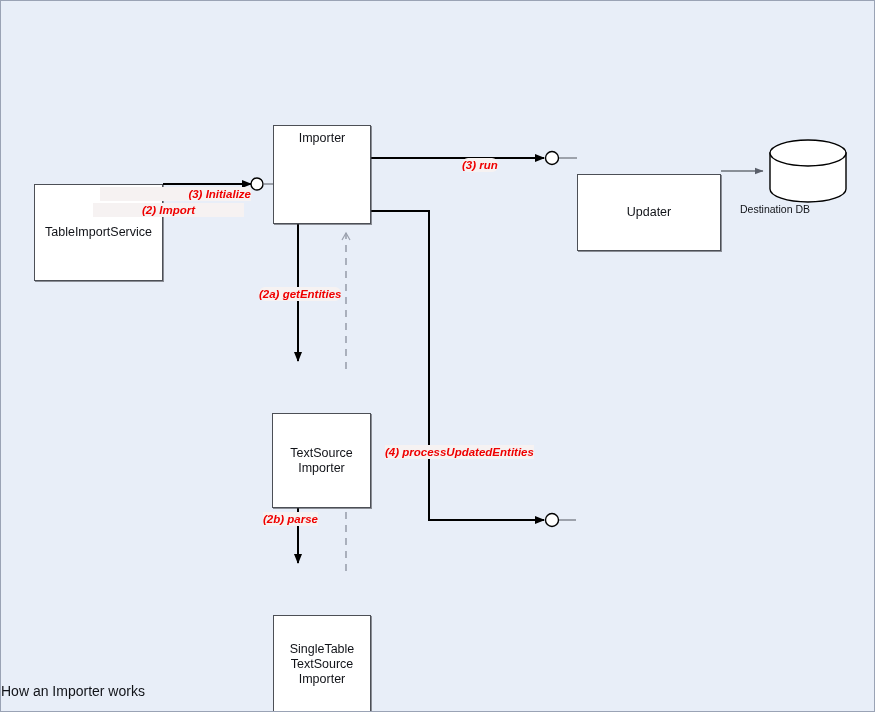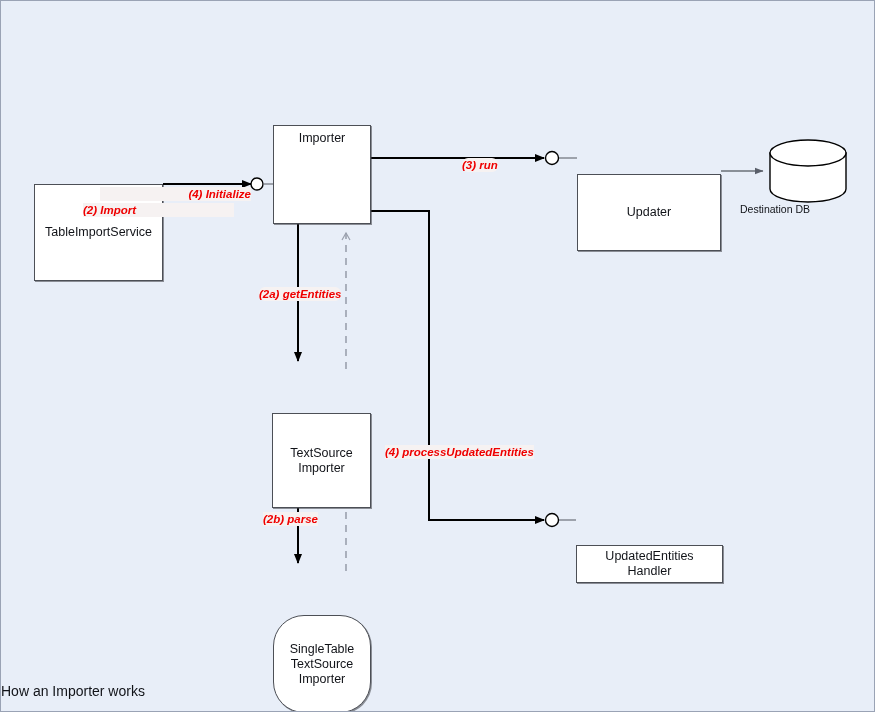--- a/index.html
+++ b/index.html
@@ -40,21 +40,21 @@
     text-align: center;
   }
   .node.center { align-items: center; margin-top: 44px; }
   .node.topline { align-items: flex-start; padding-top: 5px; }
   .node span { display: block; }
 
   #node-tableimportservice { left: 33px;  top: 139px; width: 129px; height: 97px; }
   #node-importer          { left: 272px; top: 124px; width: 98px;  height: 99px; }
   #node-updater           { left: 576px; top: 129px; width: 144px; height: 77px; }
   #node-textsourceimporter{ left: 271px; top: 368px; width: 99px;  height: 95px; }
-  #node-singletable       { left: 272px; top: 570px; width: 98px;  height: 98px; border-radius: 31px; }
+  #node-singletable       { left: 272px; top: 570px; width: 98px;  height: 98px; }
   #node-updatedentities   { left: 575px; top: 500px; width: 147px; height: 38px; }
   #db-label {
     position: absolute;
     left: 739px;
     top: 202px;
     width: 115px;
     text-align: left;
     font-size: 10.5px;
     color: #111318;
   }
@@ -64,21 +64,21 @@
     position: absolute;
     color: #ef0000;
     font-size: 11.5px;
     font-weight: bold;
     font-style: italic;
     background: #f6f2f2;
     line-height: 14px;
     white-space: nowrap;
   }
   #lbl-init    { left: 99px;  top: 186px; width: 151px; text-align: right; }
-  #lbl-import  { left: 82px;  top: 202px; width: 151px; text-align: left; }
+  #lbl-import  { left: 92px;  top: 202px; width: 151px; text-align: center; }
   #lbl-run     { left: 461px; top: 157px; border-radius: 6px; }
   #lbl-get     { left: 258px; top: 286px; border-radius: 6px; }
   #lbl-parse   { left: 262px; top: 511px; }
   #lbl-process { left: 384px; top: 444px; }
 
   
   #caption {
     position: absolute;
     left: 0;
     top: 682px;
@@ -170,30 +170,24 @@
   </div>
 
   <div class="node center" id="node-singletable">
     <div>
       <span>SingleTable</span>
       <span>TextSource</span>
       <span>Importer</span>
     </div>
   </div>
 
-  <div class="node center" id="node-updatedentities">
-    <div>
-      <span>UpdatedEntities</span>
-      <span>Handler</span>
-    </div>
-  </div>
 
   <div id="db-label">Destination DB</div>
 
-  <div class="rlabel" id="lbl-init">(4) Initialize</div>
+  <div class="rlabel" id="lbl-init">(3) Initialize</div>
   <div class="rlabel" id="lbl-import">(2) Import</div>
   <div class="rlabel" id="lbl-run">(3) run</div>
   <div class="rlabel" id="lbl-get">(2a) getEntities</div>
   <div class="rlabel" id="lbl-parse">(2b) parse</div>
   <div class="rlabel" id="lbl-process">(4) processUpdatedEntities</div>
 
   <div id="caption">How an Importer works</div>
 
 </div>
 

